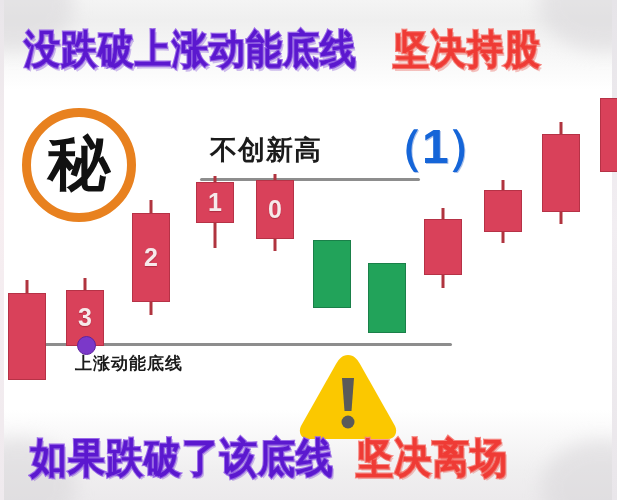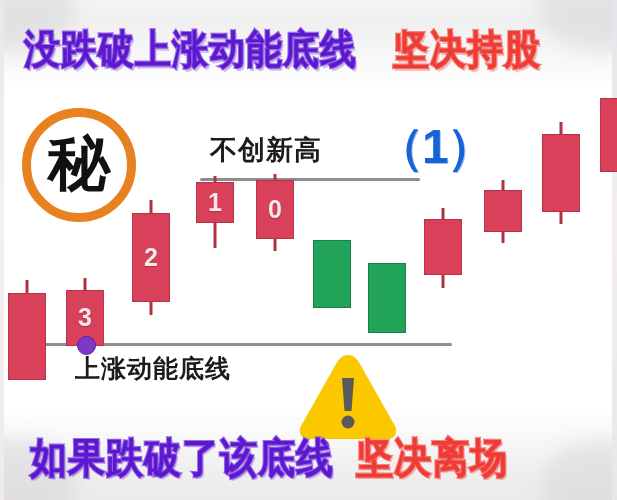--- a/index.html
+++ b/index.html
@@ -71,21 +71,21 @@
   .refline{position:absolute;height:3px;background:#8d8d8d;border-radius:2px;}
   .dot{position:absolute;width:17px;height:17px;border-radius:50%;
        background:#7b38c9;border:1px solid #5e239f;}
 
   
   .lbl-nohigh{
     position:absolute;font-size:27px;font-weight:bold;color:#1b1b1b;
     letter-spacing:1px;white-space:nowrap;
   }
   .lbl-baseline{
-    position:absolute;font-size:25px;font-weight:bold;color:#1b1b1b;
+    position:absolute;font-size:17px;font-weight:bold;color:#1b1b1b;
     letter-spacing:1px;white-space:nowrap;
   }
   .marker-one{
     position:absolute;font-size:48px;font-weight:bold;color:#1565d8;
     letter-spacing:-2px;white-space:nowrap;
     text-shadow:1px 1px 0 rgba(20,80,190,.35);
   }
 
   
   .seal{

